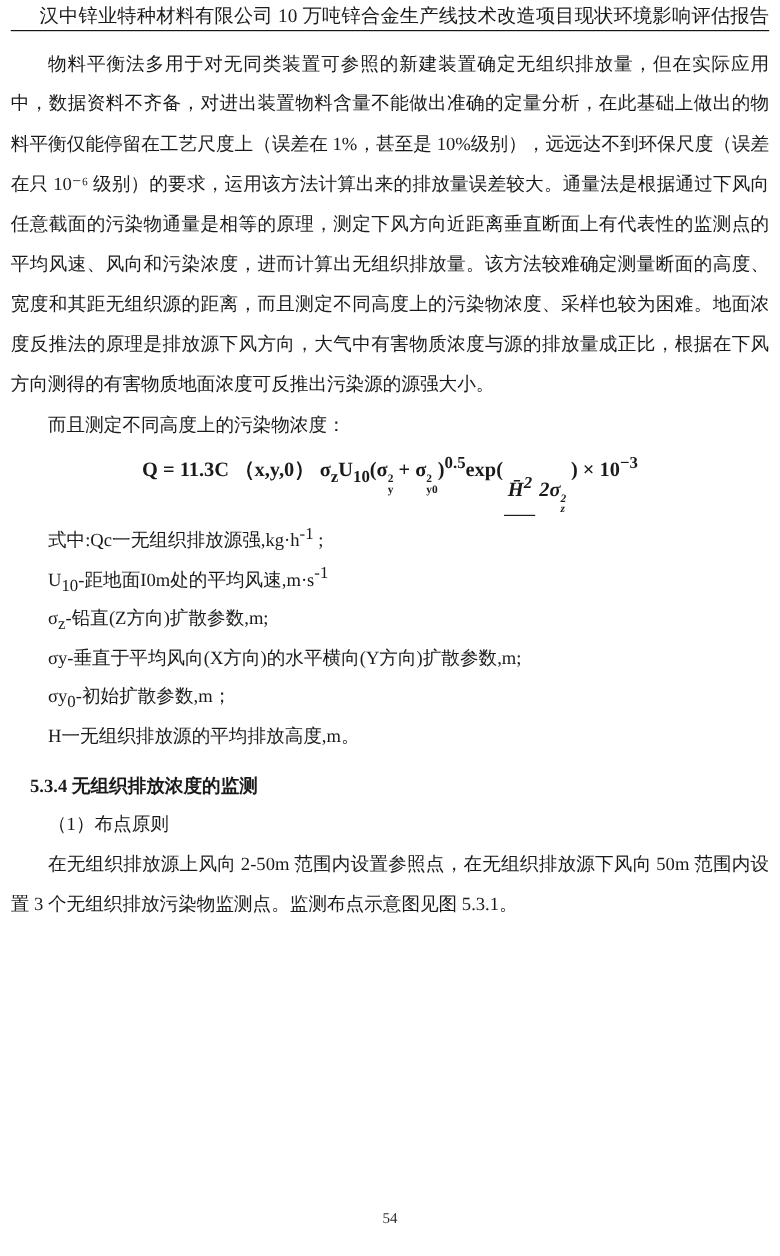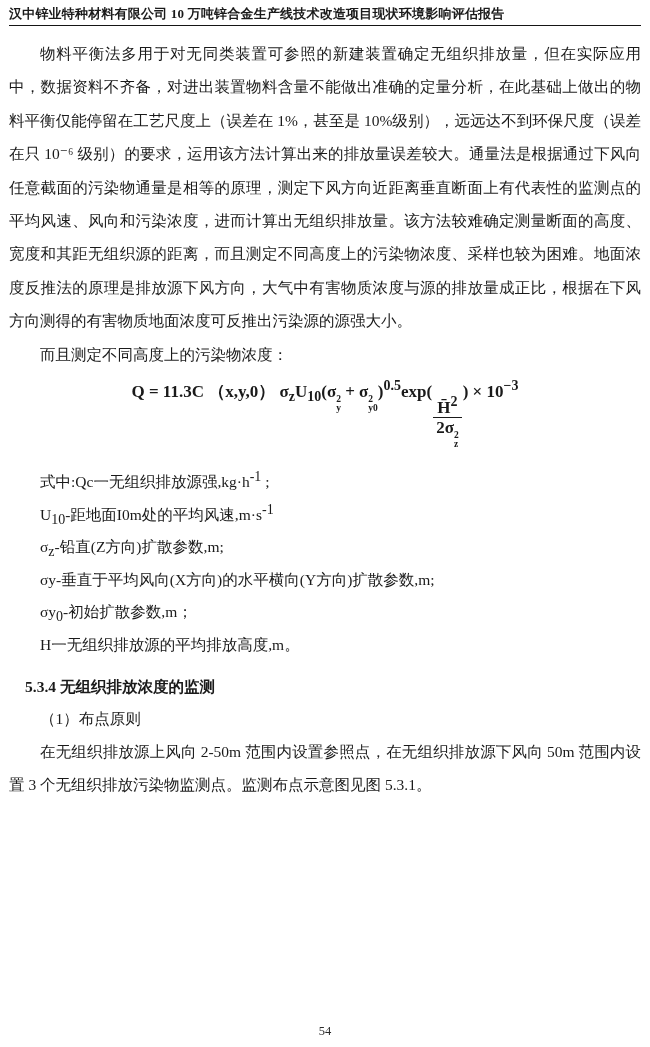--- a/index.html
+++ b/index.html
@@ -4,50 +4,50 @@
 <style>
   html,body{margin:0;padding:0;}
   body{
     width:650px;height:1047px;
     background:#ffffff;color:#1a1a1a;
     font-family:"Liberation Serif","DejaVu Serif",serif;
     position:relative;overflow:hidden;
   }
   .page{box-sizing:border-box;width:650px;height:1047px;padding:5px 9px 0;position:relative;}
   .header-title{
-    text-align:left;font-weight:bold;font-size:13px;line-height:17px;
+    text-align:right;font-weight:normal;font-size:16px;line-height:17px;
     letter-spacing:0.2px;
   }
   .header-rule{border-bottom:1.6px solid #151515;margin:3px 0 0;}
   .content{margin-top:11px;font-size:15.5px;}
   .para{margin:0;line-height:33.4px;text-align:justify;}
   .indent{text-indent:31px;}
   .sub-item{margin-top:2px;}
   .formula{
     text-align:center;font-size:17px;font-weight:600;
     margin:9px 0 5px;line-height:24px;white-space:nowrap;
   }
   .formula sub,.formula sup,.def-line sub,.def-line sup{font-size:14px;line-height:0;}
   .ss{
     display:inline-flex;flex-direction:column;align-items:flex-start;
     font-size:9.5px;line-height:9px;vertical-align:-5px;font-weight:600;
   }
   .frac{
-    display:inline-flex;flex-direction:column;vertical-align:-16px;
-    text-align:center;margin:12px 1px;line-height:19px;
+    display:inline-flex;flex-direction:row;vertical-align:-16px;
+    text-align:center;margin:0 1px;line-height:19px;font-style:italic;
   }
   .frac .num{border-bottom:1.4px solid #1a1a1a;padding:0 3px;}
   .frac .den{padding:0 3px;}
   .definitions{margin-top:4px;}
   .def-line{line-height:32.6px;padding-left:31px;}
   .section-heading{
     font-size:15.5px;font-weight:bold;margin:12px 16px 0;line-height:26px;
   }
   .footer{
-    position:absolute;bottom:8px;left:0;width:650px;
+    position:absolute;bottom:24px;left:0;width:650px;
     text-align:center;font-size:12.5px;color:#2a2a2a;
   }
 </style>
 </head>
 <body>
 
 <div class="page">
 
   <div class="header">
     <div class="header-title">汉中锌业特种材料有限公司 10 万吨锌合金生产线技术改造项目现状环境影响评估报告</div>

